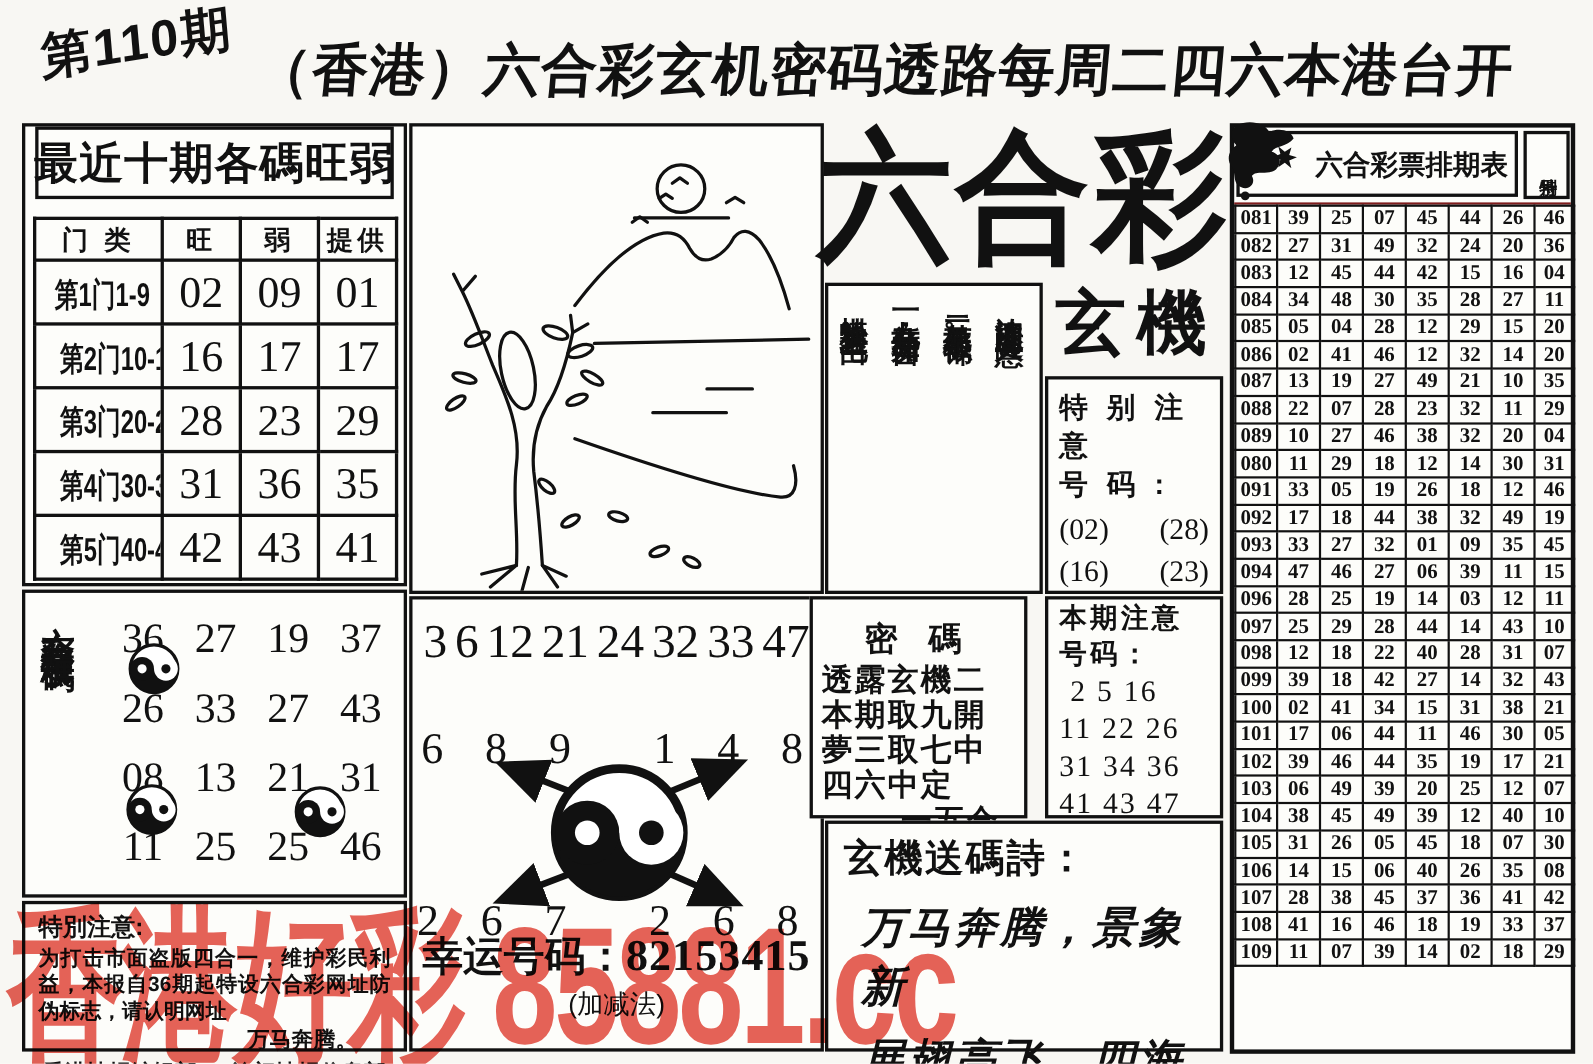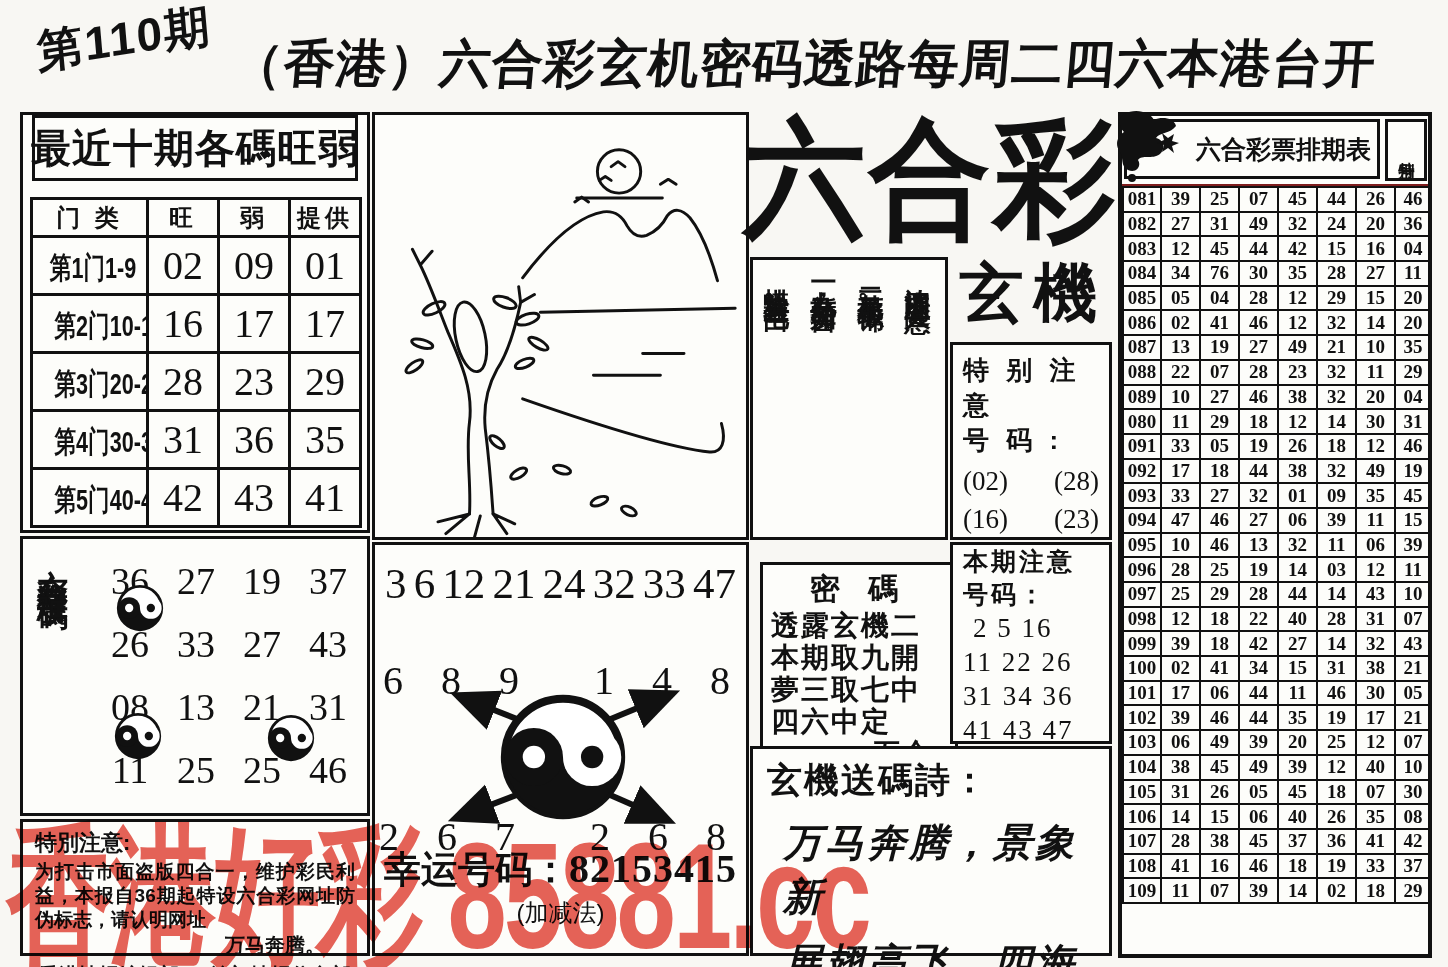--- a/index.html
+++ b/index.html
@@ -97,21 +97,21 @@
     white-space:pre-line; font-size:26px; font-weight:bold;
     line-height:47px; letter-spacing:3px;
   }
 
   #boxG { left:950px; top:342px; width:162px; height:198px; padding:8px 10px; }
   #special-title { font-size:26px; font-weight:bold; letter-spacing:5px; }
   #special-sub { font-size:26px; font-weight:bold; letter-spacing:5px; }
   #special-pairs { margin-top:4px; }
   .pair-row { display:flex; justify-content:space-between; font-size:27px; font-family:"Liberation Serif", serif; line-height:38px; }
 
-  #boxH { left:760px; top:542px; width:198px; height:202px; padding:4px 8px;margin-top:20px; }
+  #boxH { left:736px; top:542px; width:198px; height:202px; padding:16px 8px; }
   #pwd-title { text-align:center; font-size:30px; font-weight:bold; letter-spacing:10px; }
   #password-lines div { font-size:28px; font-weight:bold; line-height:32px; letter-spacing:2px; white-space:nowrap; }
   #password-lines div.last { text-align:right; padding-right:14px; }
 
   #boxI { left:950px; top:542px; width:162px; height:202px; padding:0 10px; }
   #cur-title { font-size:25px; font-weight:bold; letter-spacing:3px; }
   #cur-sub { font-size:25px; font-weight:bold; letter-spacing:3px; }
   #current-rows div { font-size:27px; font-family:"Liberation Serif", serif; line-height:34px; letter-spacing:2px; }
   #current-rows div:first-child { padding-left:10px; }
 
@@ -425,21 +425,21 @@
           <td>45</td>
           <td>44</td>
           <td>42</td>
           <td>15</td>
           <td>16</td>
           <td>04</td>
         </tr>
         <tr>
           <td>084</td>
           <td>34</td>
-          <td>76</td>
+          <td>48</td>
           <td>30</td>
           <td>35</td>
           <td>28</td>
           <td>27</td>
           <td>11</td>
         </tr>
         <tr>
           <td>085</td>
           <td>05</td>
           <td>04</td>
@@ -533,30 +533,20 @@
           <td>094</td>
           <td>47</td>
           <td>46</td>
           <td>27</td>
           <td>06</td>
           <td>39</td>
           <td>11</td>
           <td>15</td>
         </tr>
         <tr>
-          <td>095</td>
-          <td>10</td>
-          <td>46</td>
-          <td>13</td>
-          <td>32</td>
-          <td>11</td>
-          <td>06</td>
-          <td>39</td>
-        </tr>
-        <tr>
           <td>096</td>
           <td>28</td>
           <td>25</td>
           <td>19</td>
           <td>14</td>
           <td>03</td>
           <td>12</td>
           <td>11</td>
         </tr>
         <tr>

